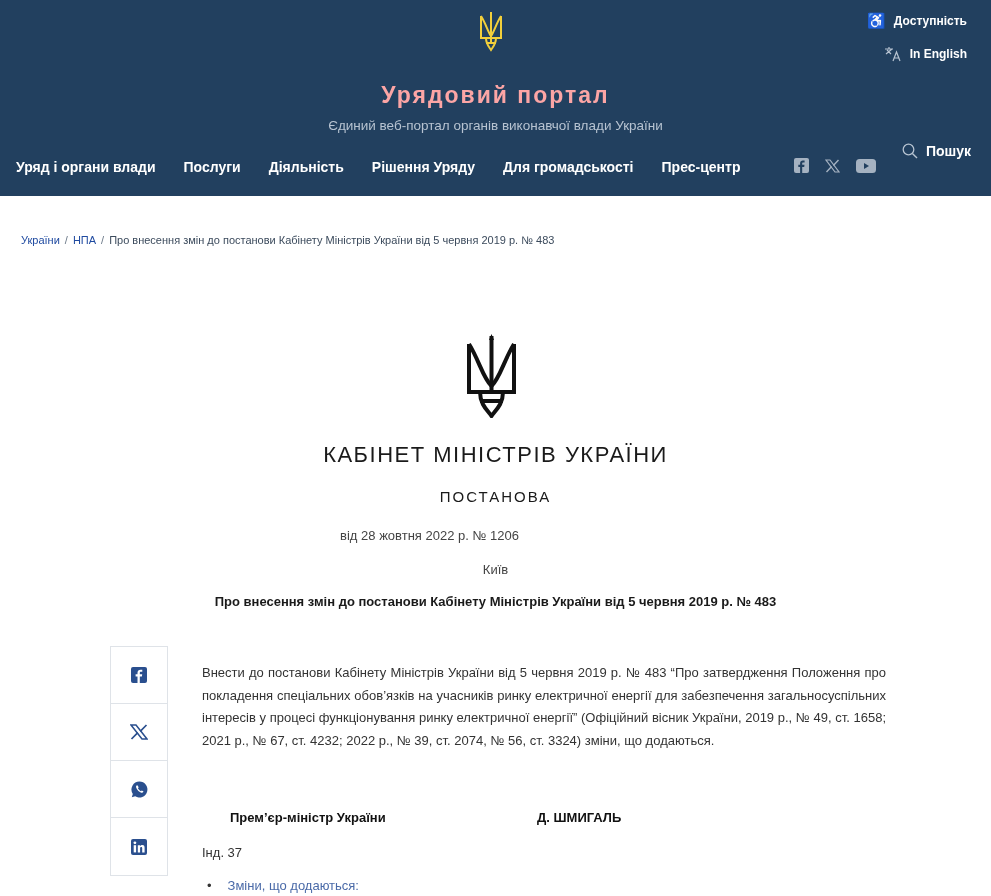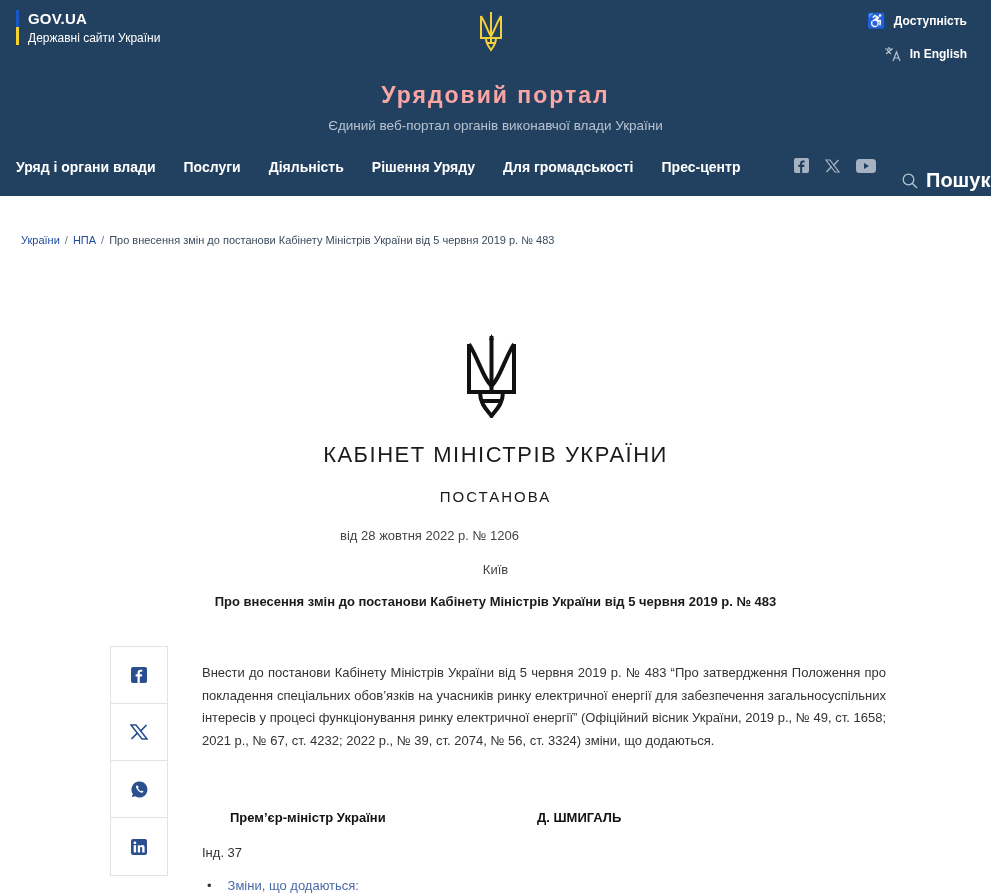--- a/index.html
+++ b/index.html
@@ -21,21 +21,21 @@
   .util .ico { color: #c8d3df; font-size: 15px; font-weight: normal; }
 
   .portal-title { position: absolute; left: 0; width: 991px; top: 82px; text-align: center; color: #fca5a5; font-size: 23px; font-weight: bold; letter-spacing: 2px; }
   .portal-sub { position: absolute; left: 0; width: 991px; top: 118px; text-align: center; color: #b7c3d1; font-size: 13.5px; }
 
   .nav { position: absolute; left: 16px; top: 159px; display: flex; gap: 28px; }
   .nav a { color: #ffffff; font-size: 14px; font-weight: bold; text-decoration: none; white-space: nowrap; }
 
   .social { position: absolute; left: 794px; top: 158px; display: flex; align-items: center; gap: 16px; }
   .social svg { display: block; }
-  .search { position: absolute; left: 902px; top: 169px; display: flex; align-items: center; gap: 8px; color: #fff; font-size: 20px; font-weight: bold; }
+  .search { position: absolute; left: 902px; top: 143px; display: flex; align-items: center; gap: 8px; color: #fff; font-size: 14px; font-weight: bold; }
 
   
   .breadcrumb { position: absolute; left: 21px; top: 234px; font-size: 11px; color: #3b4a5c; display: flex; gap: 5px; white-space: nowrap; }
   .breadcrumb .link { color: #1f4aa0; }
   .breadcrumb .sep { color: #6d7a89; }
 
   
   .trident-doc { position: absolute; left: 465px; top: 334px; width: 53px; height: 84px; }
   .doc-org { position: absolute; left: 0; width: 991px; top: 442px; text-align: center; font-size: 22px; letter-spacing: 1.5px; color: #1a1a1a; }
   .doc-type { position: absolute; left: 0; width: 991px; top: 488px; text-align: center; font-size: 15px; letter-spacing: 2px; color: #1a1a1a; }
@@ -57,25 +57,20 @@
   .sign .pos { position: absolute; left: 0; top: 0; }
   .sign .name { position: absolute; left: 307px; top: 0; }
   .ind { position: absolute; left: 202px; top: 845px; font-size: 13px; color: #333; }
   .attach { position: absolute; left: 207px; top: 878px; font-size: 13px; color: #4a6aa8; display: flex; gap: 16px; }
   .attach .dot { color: #333; }
 </style>
 </head>
 <body>
 
 <header class="header">
-  <div class="govua">
-    <div class="bar"></div>
-    <div class="title">GOV.UA</div>
-    <div class="sub">Державні сайти України</div>
-  </div>
 
   <svg class="trident-top" viewBox="0 0 26 42">
     <g fill="none" stroke="#f2cf3b" stroke-width="2">
       <path d="M13 2 L13 32"></path>
       <path d="M3 6 L3 28 L23 28 L23 6"></path>
       <path d="M3 6 C8 14 10 22 13 26 C16 22 18 14 23 6"></path>
       <path d="M8 28 C8 34 11 37 13 40 C15 37 18 34 18 28"></path>
       <path d="M8 33 L18 33"></path>
     </g>
   </svg>

